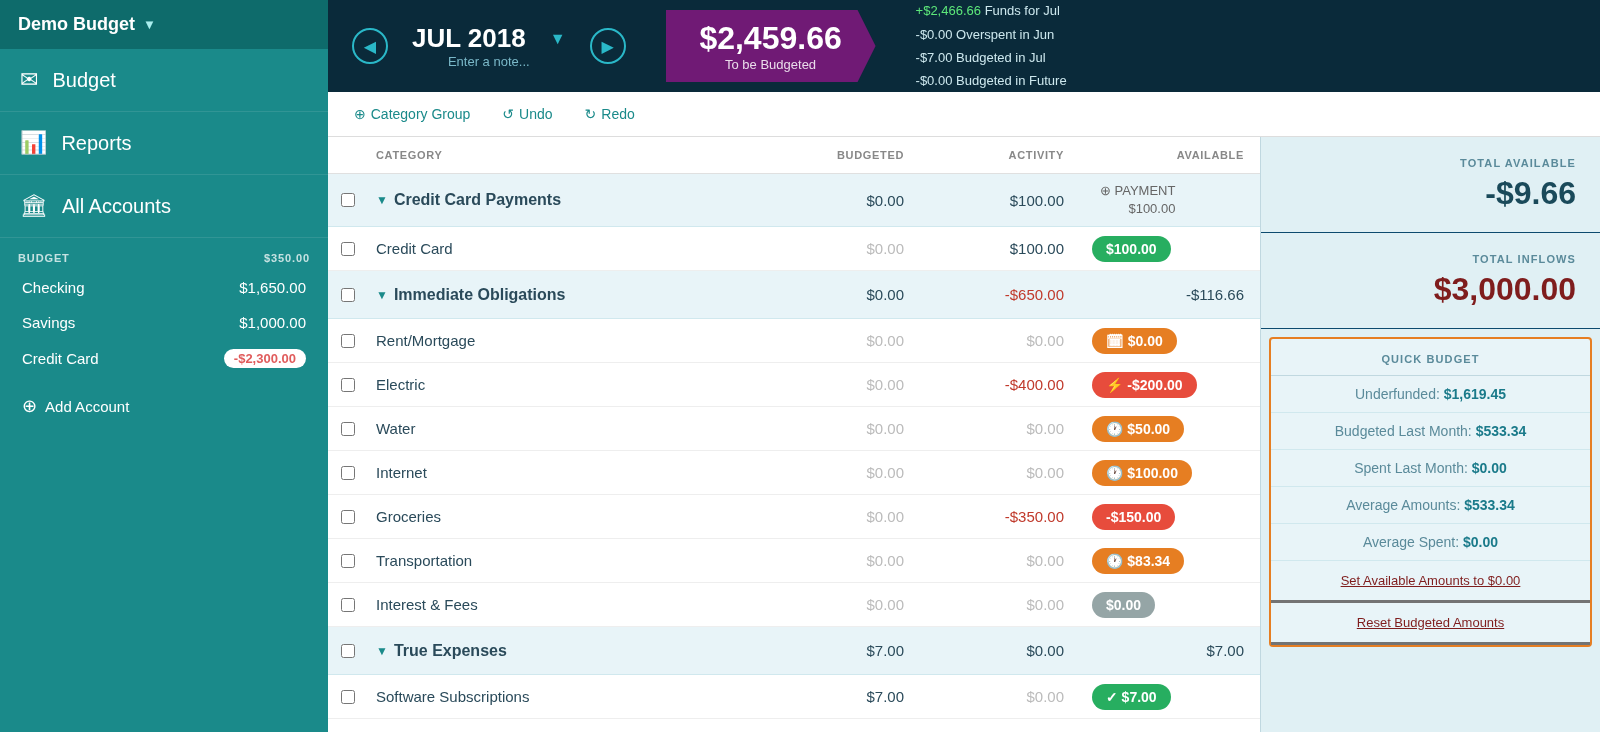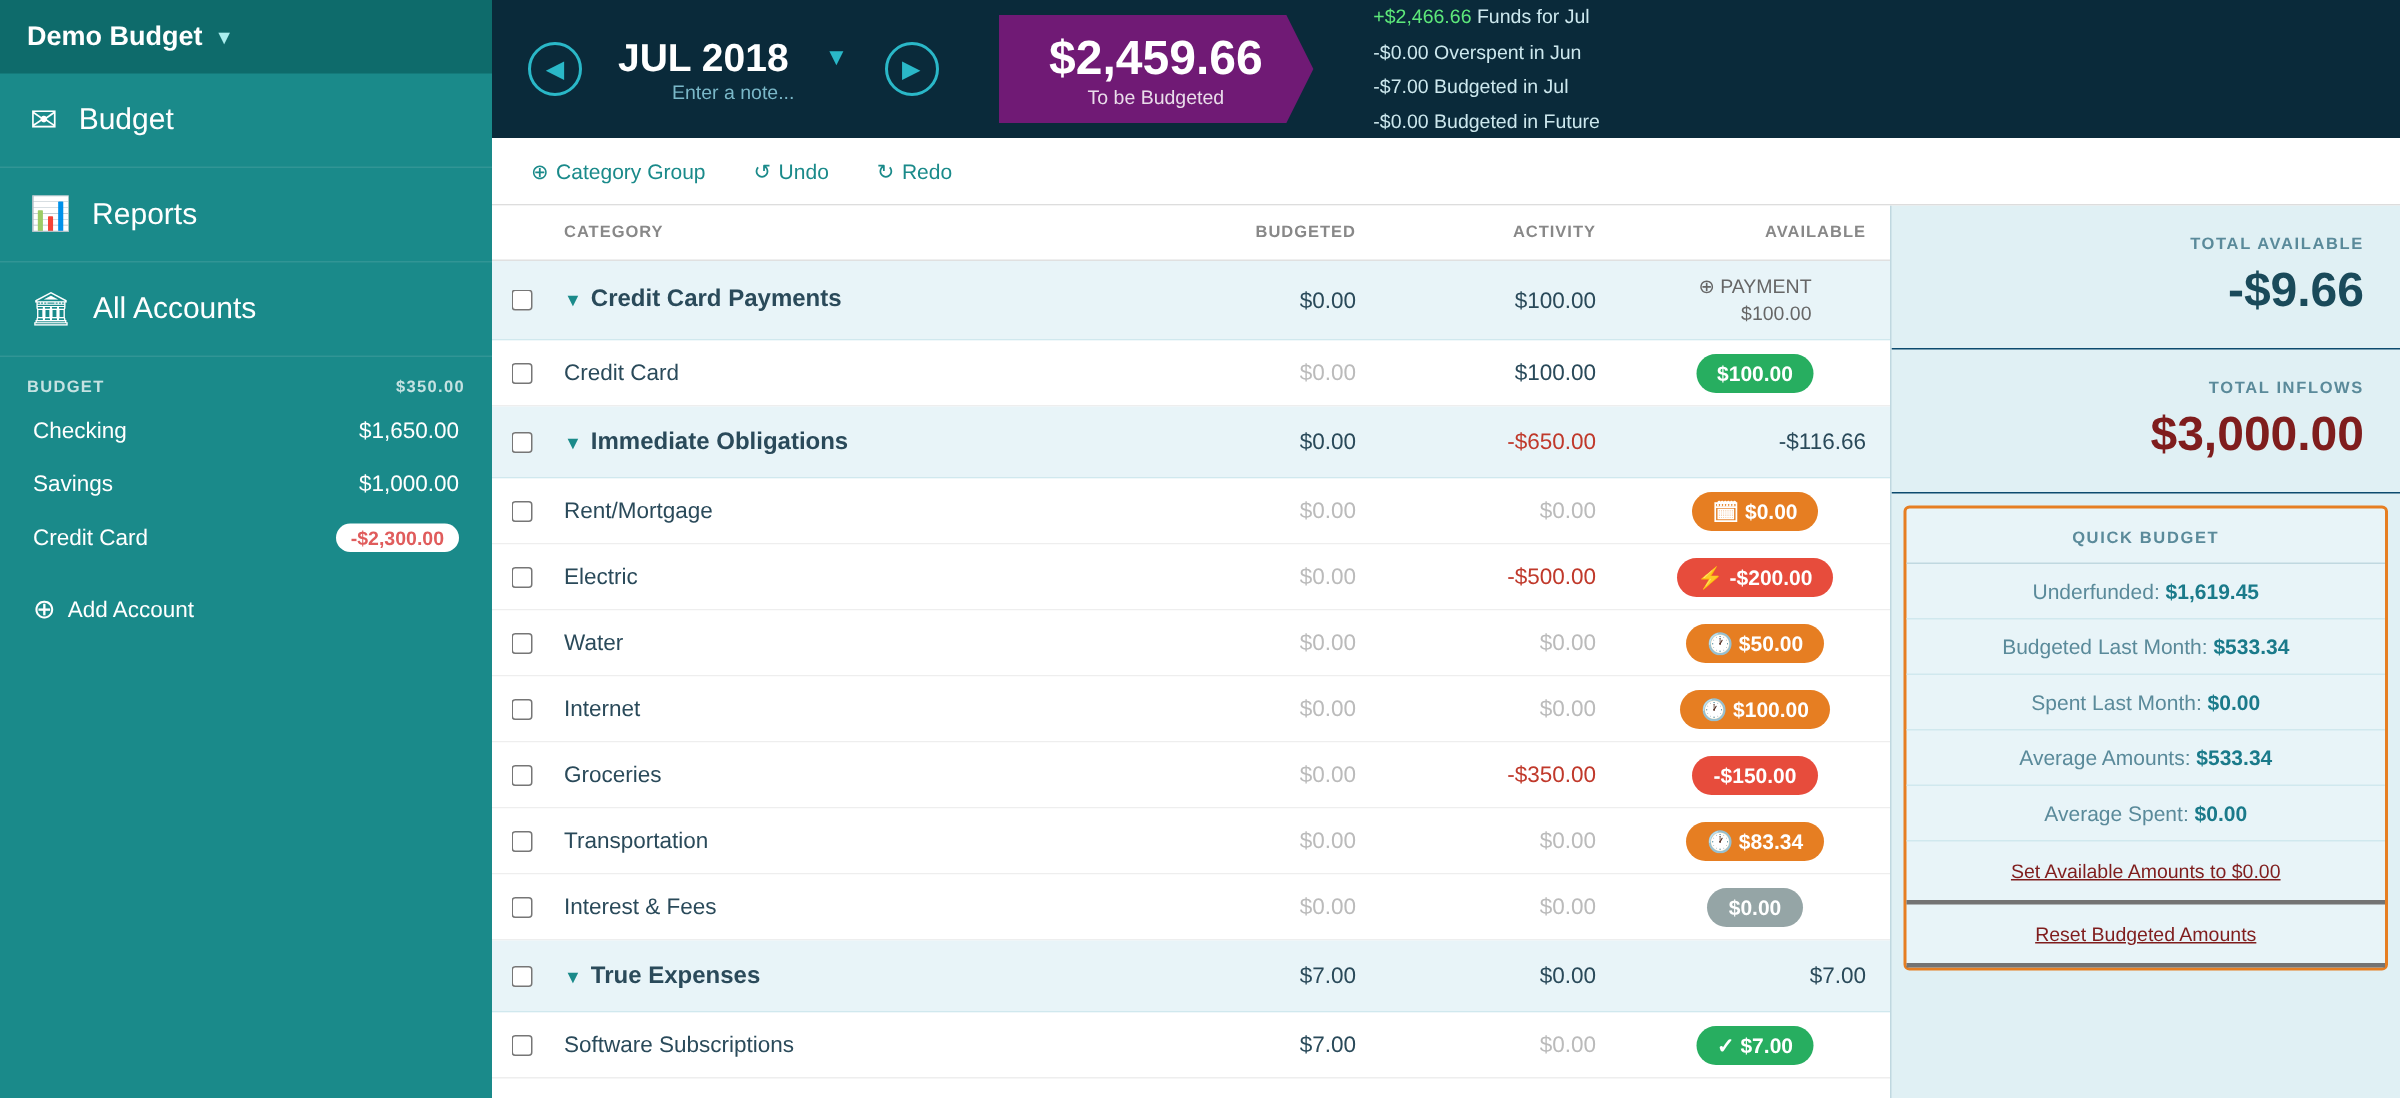--- a/index.html
+++ b/index.html
@@ -223,21 +223,21 @@
       padding: 4px 16px;
       font-size: 15px;
       color: #bbb;
     }
     .row-amount.dark { color: #2a4a5a; }
     .row-amount.negative { color: #c0392b; }
 
     .available-badge {
       display: flex;
       align-items: center;
-      justify-content: center;
+      justify-content: flex-start;
       padding: 4px 12px;
     }
     .badge {
       padding: 5px 14px;
       border-radius: 20px;
       font-size: 14px;
       font-weight: 600;
       color: white;
       display: flex;
       align-items: center;
@@ -498,21 +498,21 @@
           <div class="badge orange">🗓 $0.00</div>
         </div>
       </div>
 
       <div class="group-row">
         <div class="row-check">
             <input type="checkbox" style="">
           </div>
         <div class="row-name">Electric</div>
         <div class="row-amount">$0.00</div>
-        <div class="row-amount negative">-$500.00</div>
+        <div class="row-amount negative">-$400.00</div>
         <div class="available-badge">
           <div class="badge red">⚡ -$200.00</div>
         </div>
       </div>
 
       <div class="group-row">
         <div class="row-check">
             <input type="checkbox" style="">
           </div>
         <div class="row-name">Water</div>

